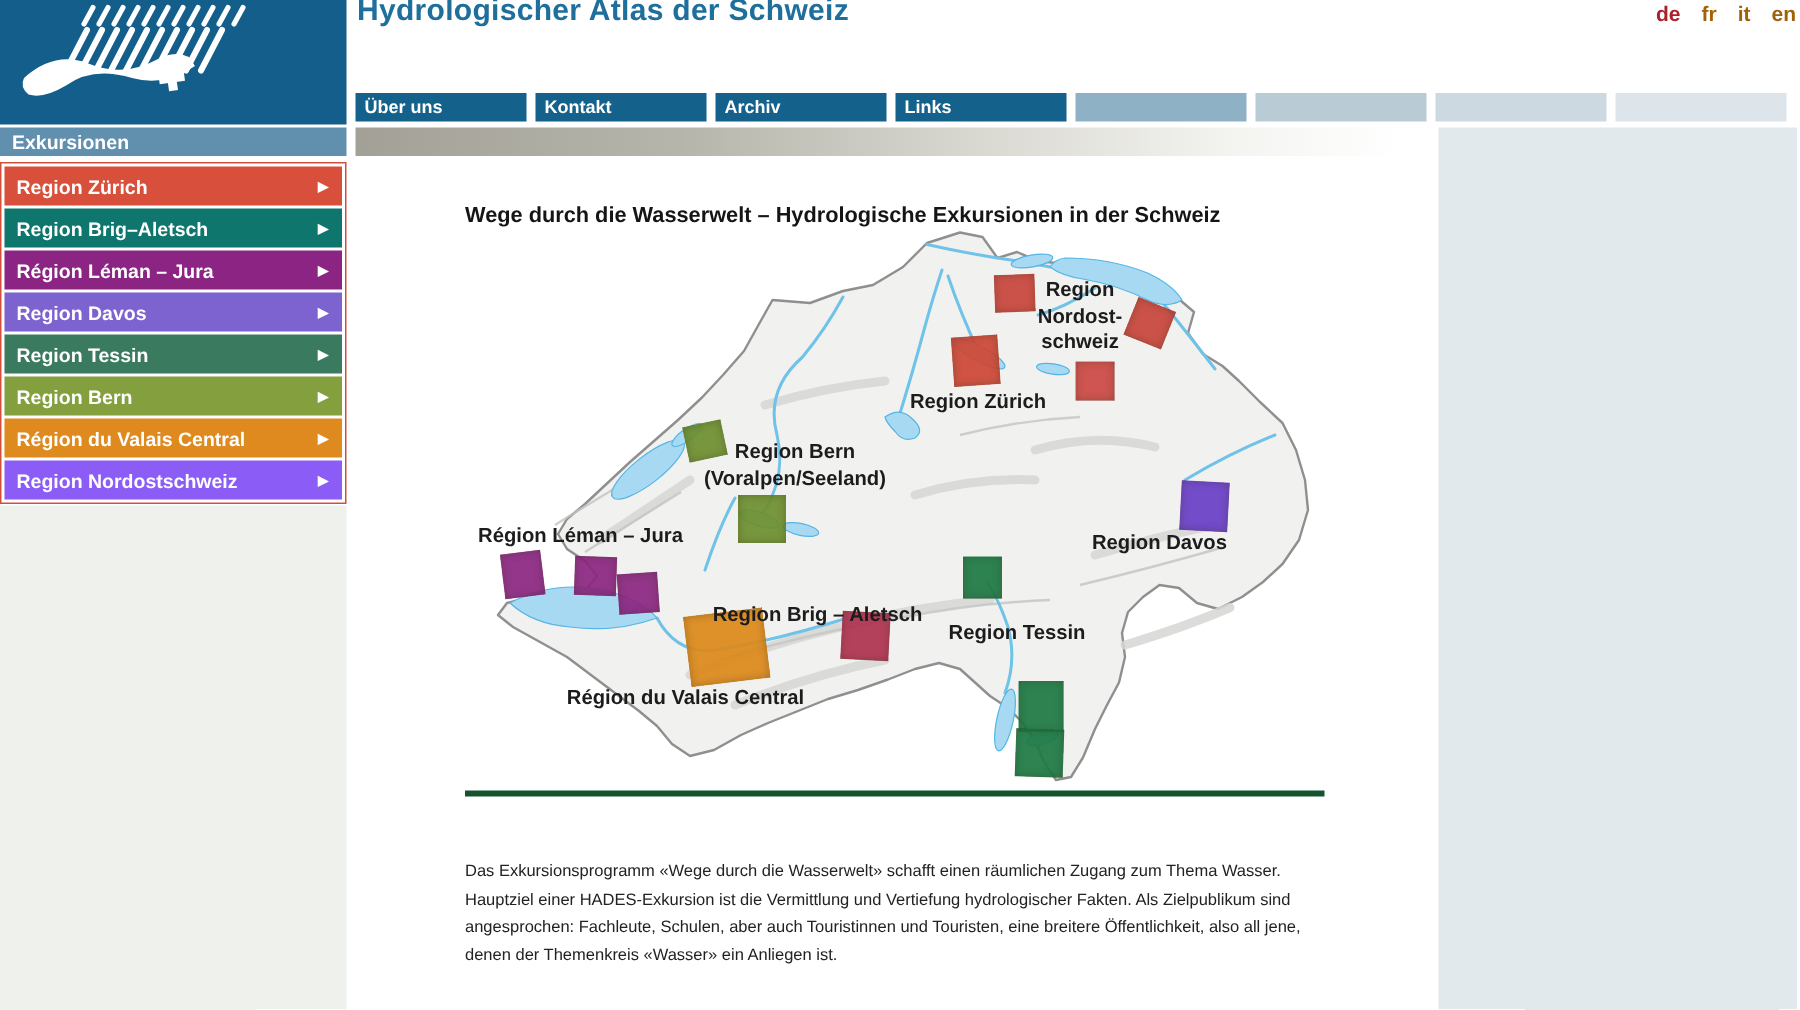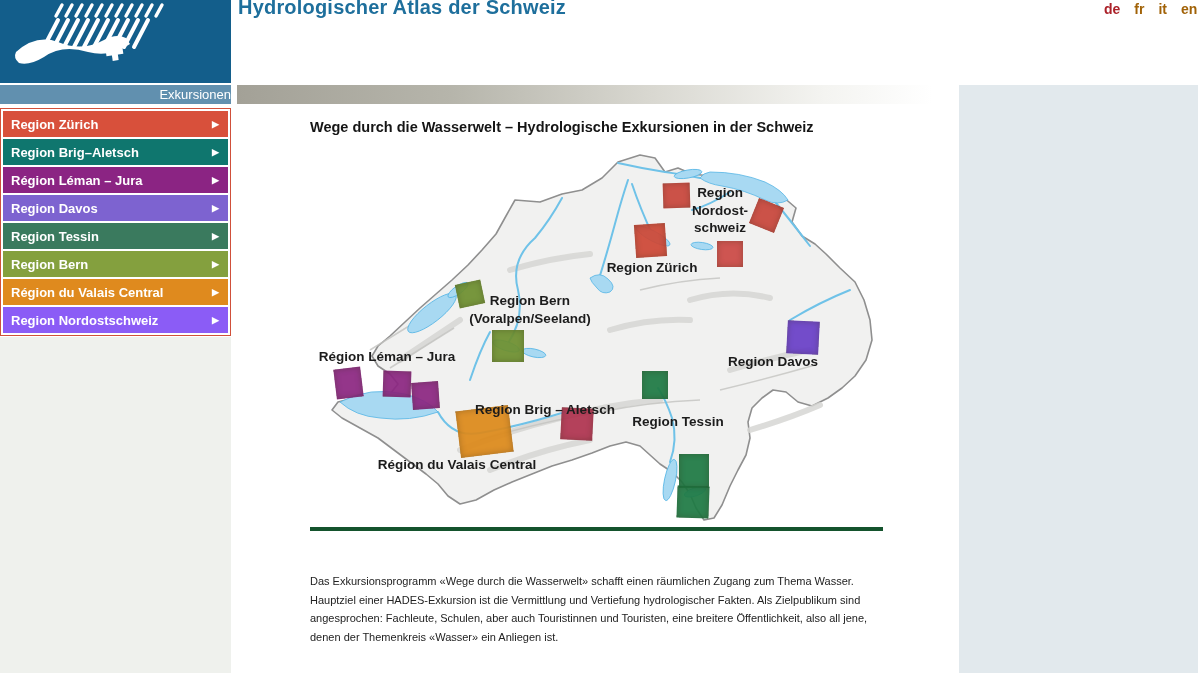--- a/index.html
+++ b/index.html
@@ -21,31 +21,31 @@
     font-size:12px;font-weight:700;color:#fff;line-height:19px;white-space:nowrap;overflow:hidden;}
 
   
   .grad-bar{position:absolute;left:237px;top:85px;width:717px;height:19px;
     background:linear-gradient(90deg,#a3a197 0%,#b6b5ab 30%,#d9d8d1 58%,#f4f4f1 82%,#fff 97%);}
   .right-col{position:absolute;left:959px;top:85px;width:239px;height:588px;background:#e2e9ed;}
   .left-bg{position:absolute;left:0;top:337px;width:231px;height:336px;background:#eff1ed;}
 
   
   .sb-header{position:absolute;left:0;top:85px;width:231px;height:19px;box-sizing:border-box;
-    background:#6190af;color:#fff;font-size:13px;font-weight:400;line-height:19px;padding-left:25px;text-align:right;}
+    background:#6190af;color:#fff;font-size:13px;font-weight:700;line-height:19px;padding-left:8px;}
   .sb-menu{position:absolute;left:0;top:108px;width:231px;box-sizing:border-box;
     border:1px solid #d0503a;background:#fff;padding:2px;}
   .side-item{height:26px;margin-bottom:2px;display:flex;align-items:center;
     justify-content:space-between;padding:0 9px 0 8px;color:#fff;
     font-size:13px;font-weight:700;cursor:pointer;}
   .side-item:last-child{margin-bottom:0;}
   .side-item .arr{font-size:9px;line-height:26px;}
 
   
-  .page-heading{position:absolute;left:310px;top:119px;margin:0;font-size:14.5px;
+  .page-heading{position:absolute;left:310px;top:136px;margin:0;font-size:14.5px;
     font-weight:700;color:#151515;white-space:nowrap;}
   .map{position:absolute;left:310px;top:150px;width:573px;height:377px;
     border-bottom:4px solid #14532d;}
   .map svg{position:absolute;left:0;top:0;}
   .marker{position:absolute;opacity:.93;box-shadow:inset 0 0 6px rgba(40,30,10,.35);}
   .map-label{position:absolute;transform:translateX(-50%);text-align:center;
     font-size:13.5px;font-weight:700;color:#1c1c1c;line-height:1.3;white-space:pre-line;}
   .intro{position:absolute;left:310px;top:572px;width:588px;margin:0;
     font-size:11px;line-height:18.6px;color:#222;}
 </style>
@@ -90,20 +90,30 @@
     </svg>
   </a>
   <h1 class="site-title">Hydrologischer Atlas der Schweiz</h1>
   <div class="langs">
       <span class="lang active">de</span>
       <span class="lang">fr</span>
       <span class="lang">it</span>
       <span class="lang">en</span>
     </div>
 
+  <nav class="tabs">
+      <div class="tab" style="background: rgb(20, 97, 140);">Über uns</div>
+      <div class="tab" style="background: rgb(20, 97, 140);">Kontakt</div>
+      <div class="tab" style="background: rgb(20, 97, 140);">Archiv</div>
+      <div class="tab" style="background: rgb(20, 97, 140);">Links</div>
+      <div class="tab" style="background: rgb(143, 177, 197);"></div>
+      <div class="tab" style="background: rgb(185, 204, 214);"></div>
+      <div class="tab" style="background: rgb(204, 217, 225);"></div>
+      <div class="tab" style="background: rgb(221, 229, 234);"></div>
+    </nav>
   <div class="grad-bar"></div>
   <div class="right-col"></div>
   <div class="left-bg"></div>
 
   <div class="sb-header">Exkursionen</div>
   <div class="sb-menu">
       <div class="side-item" style="background: rgb(216, 80, 59);">
         <span>Region Zürich</span>
         <span class="arr">▶</span>
       </div>

